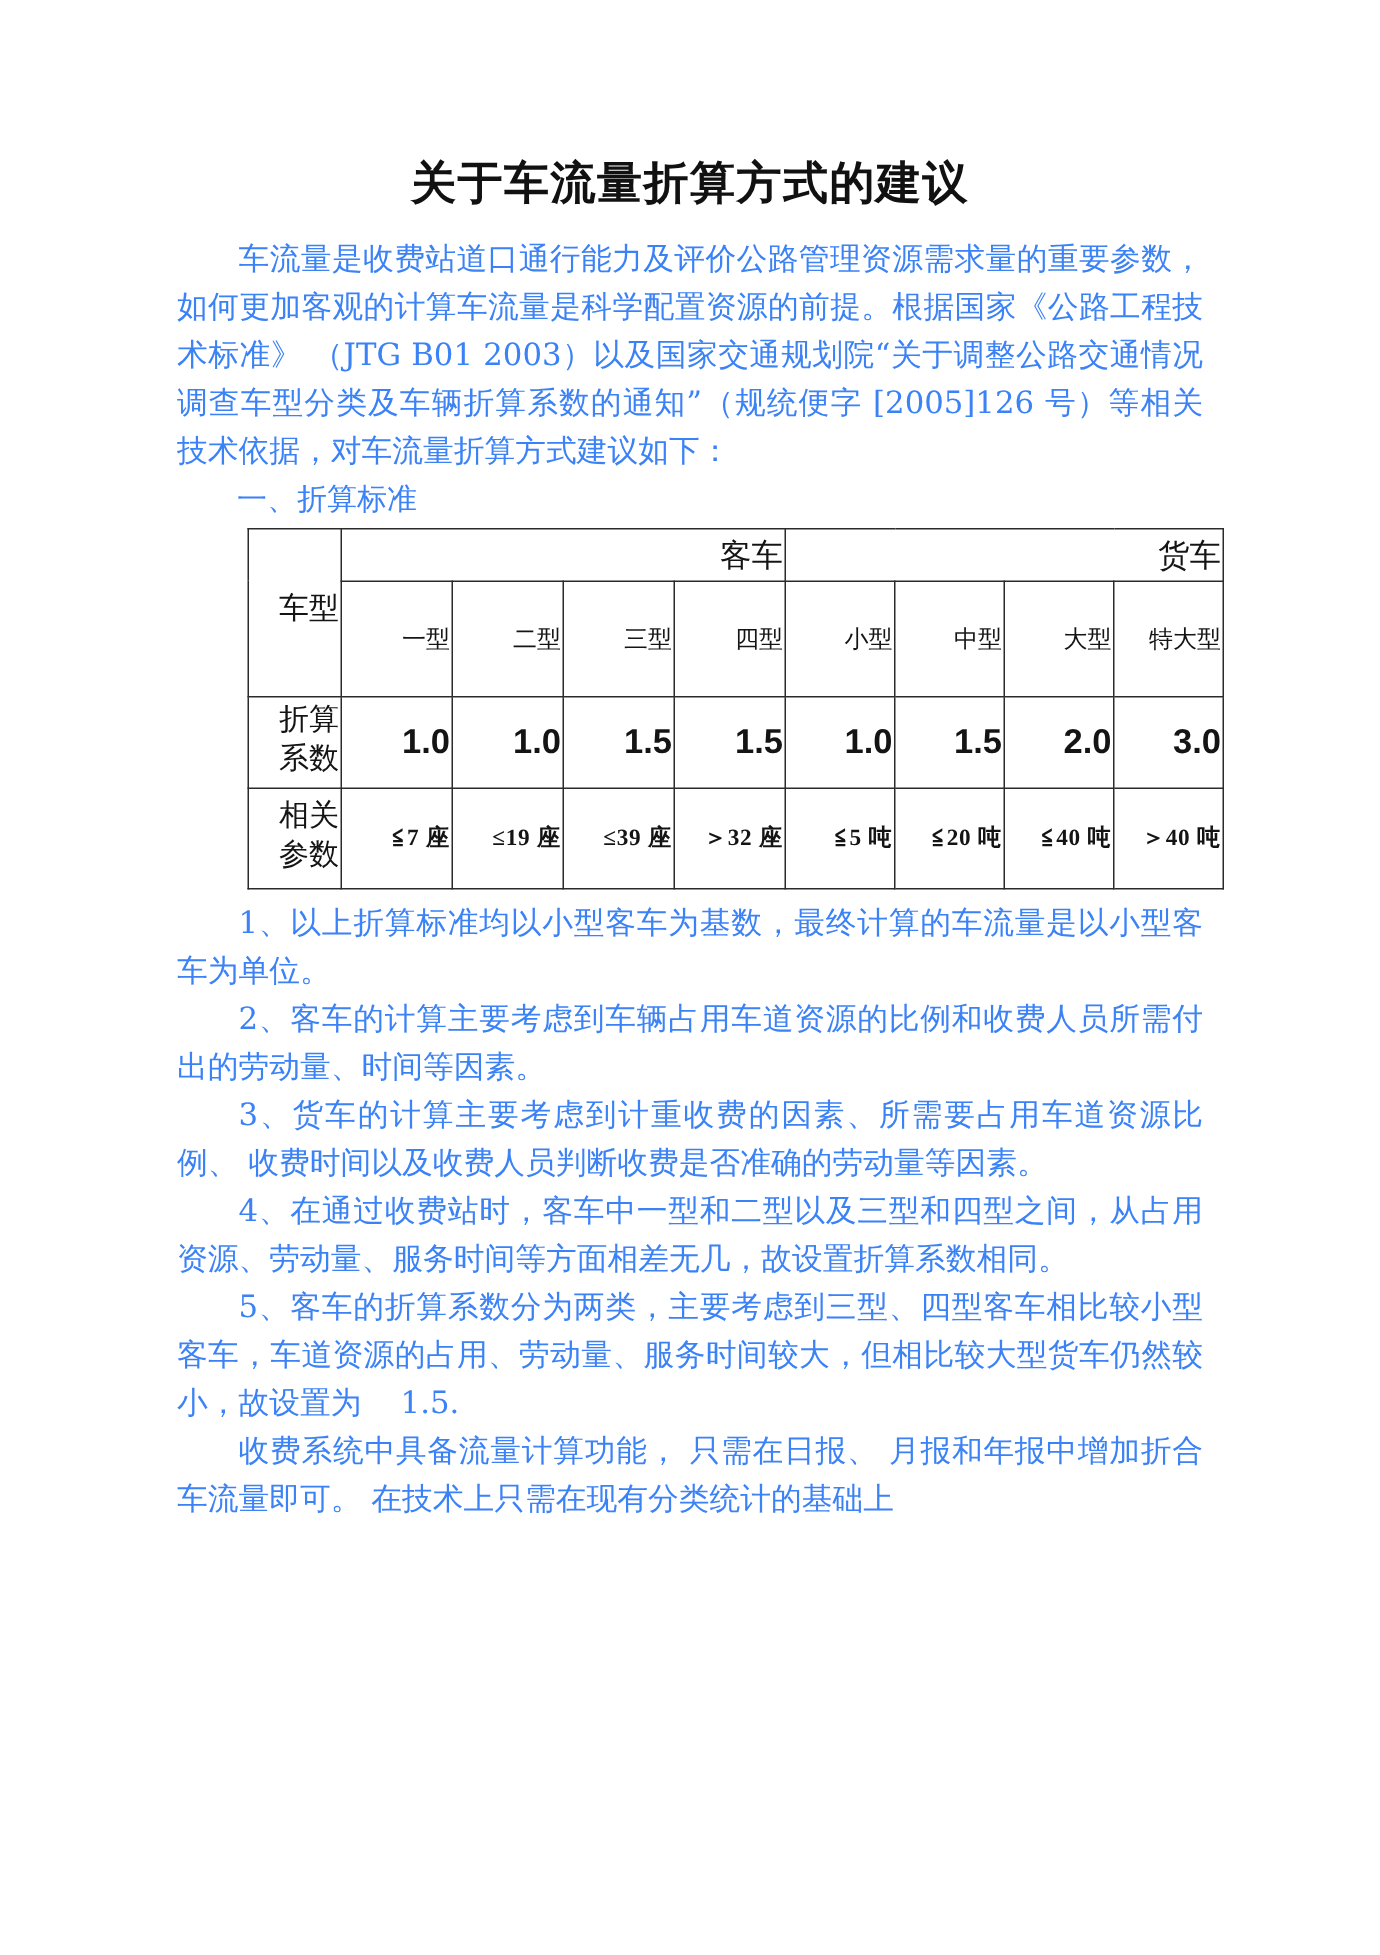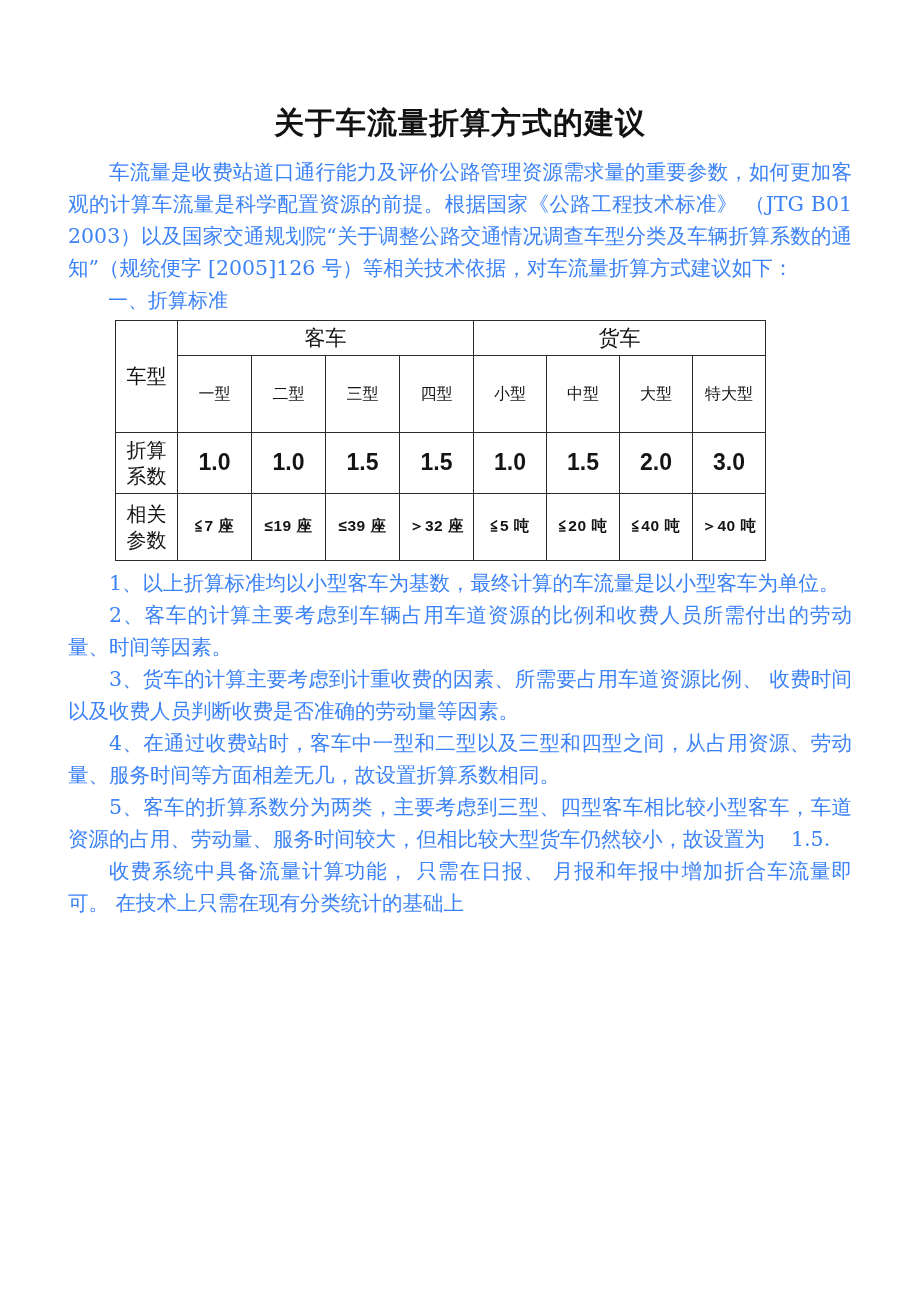--- a/index.html
+++ b/index.html
@@ -13,21 +13,21 @@
     height: 1303px;
     font-family: "DejaVu Sans", "Liberation Sans", sans-serif;
     color: #1a1a1a;
     overflow: hidden;
   }
   .page {
     position: relative;
     width: 920px;
     height: 1303px;
     box-sizing: border-box;
-    padding: 0 68px;
+    padding: 0 118px;
     background: #ffffff;
   }
 
   
   .doc-title {
     margin: 0;
     padding-top: 104px;
     text-align: center;
     font-family: "DejaVu Serif", "Liberation Serif", serif;
     font-size: 30px;
@@ -68,48 +68,49 @@
     padding-right: 0;
   }
   table.ratio-table {
     border-collapse: collapse;
     width: 650px;
     table-layout: fixed;
     font-family: "DejaVu Serif", "Liberation Serif", serif;
   }
   table.ratio-table td {
     border: 1px solid #2b2b2b;
-    text-align: center;
+    text-align: right;
     vertical-align: middle;
     padding: 2px 1px;
     color: #141414;
   }
   td.head-span {
     font-size: 21px;
     height: 30px;
     line-height: 28px;
   }
   td.rowlabel {
     font-size: 20px;
     line-height: 26px;
     width: 62px;
+    font-family: Liberation Mono, monospace;
   }
   td.subhead {
     font-size: 16px;
     line-height: 27px;
     height: 72px;
   }
   td.coef {
     font-family: Liberation Sans, sans-serif;
     font-size: 23px;
     font-weight: bold;
     height: 56px;
   }
   td.param {
-    font-family: Liberation Sans, sans-serif;
+    font-family: Liberation Serif, serif;
     font-size: 15.5px;
     font-weight: bold;
     height: 62px;
     letter-spacing: 0.5px;
   }
 </style>
 </head>
 <body>
 
 <div class="page">

